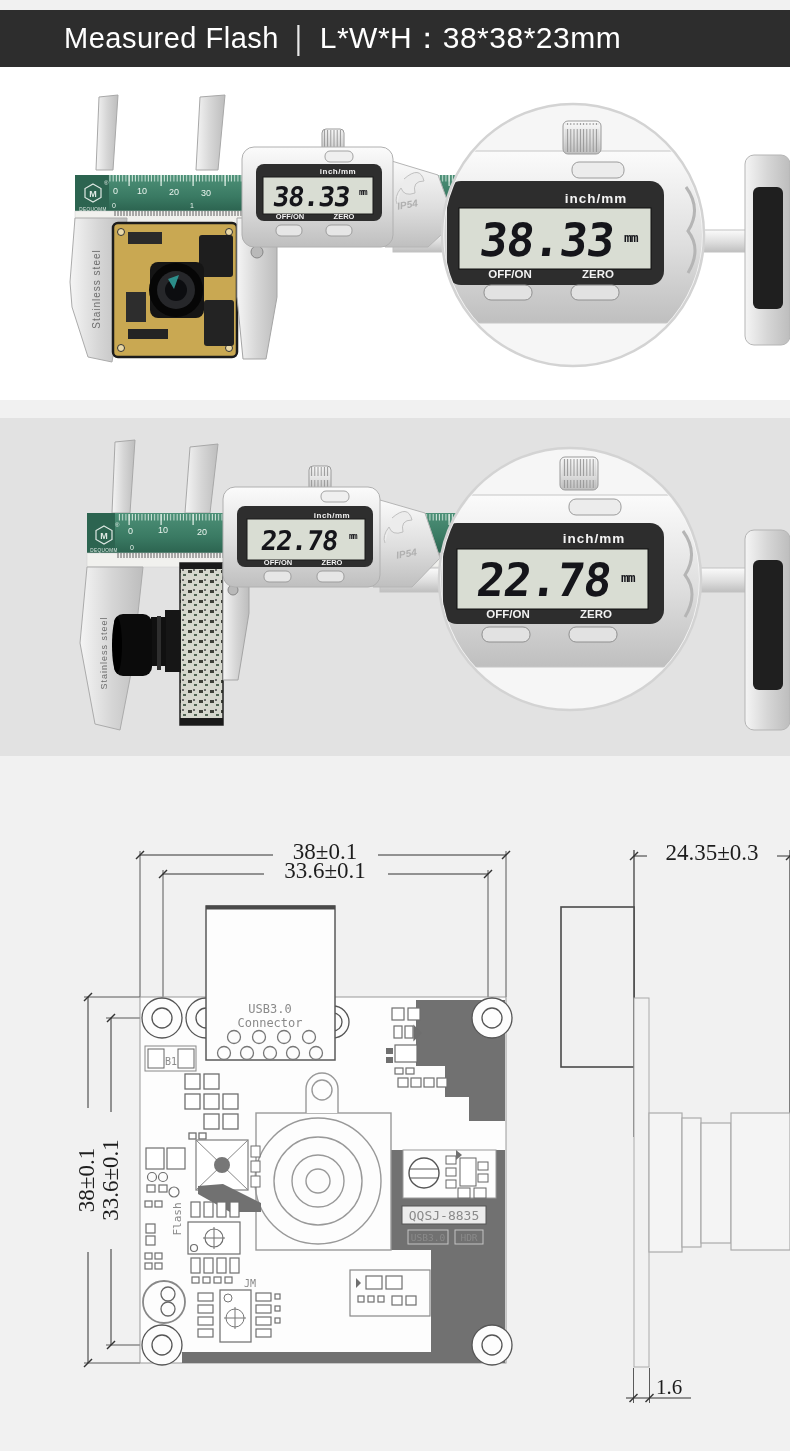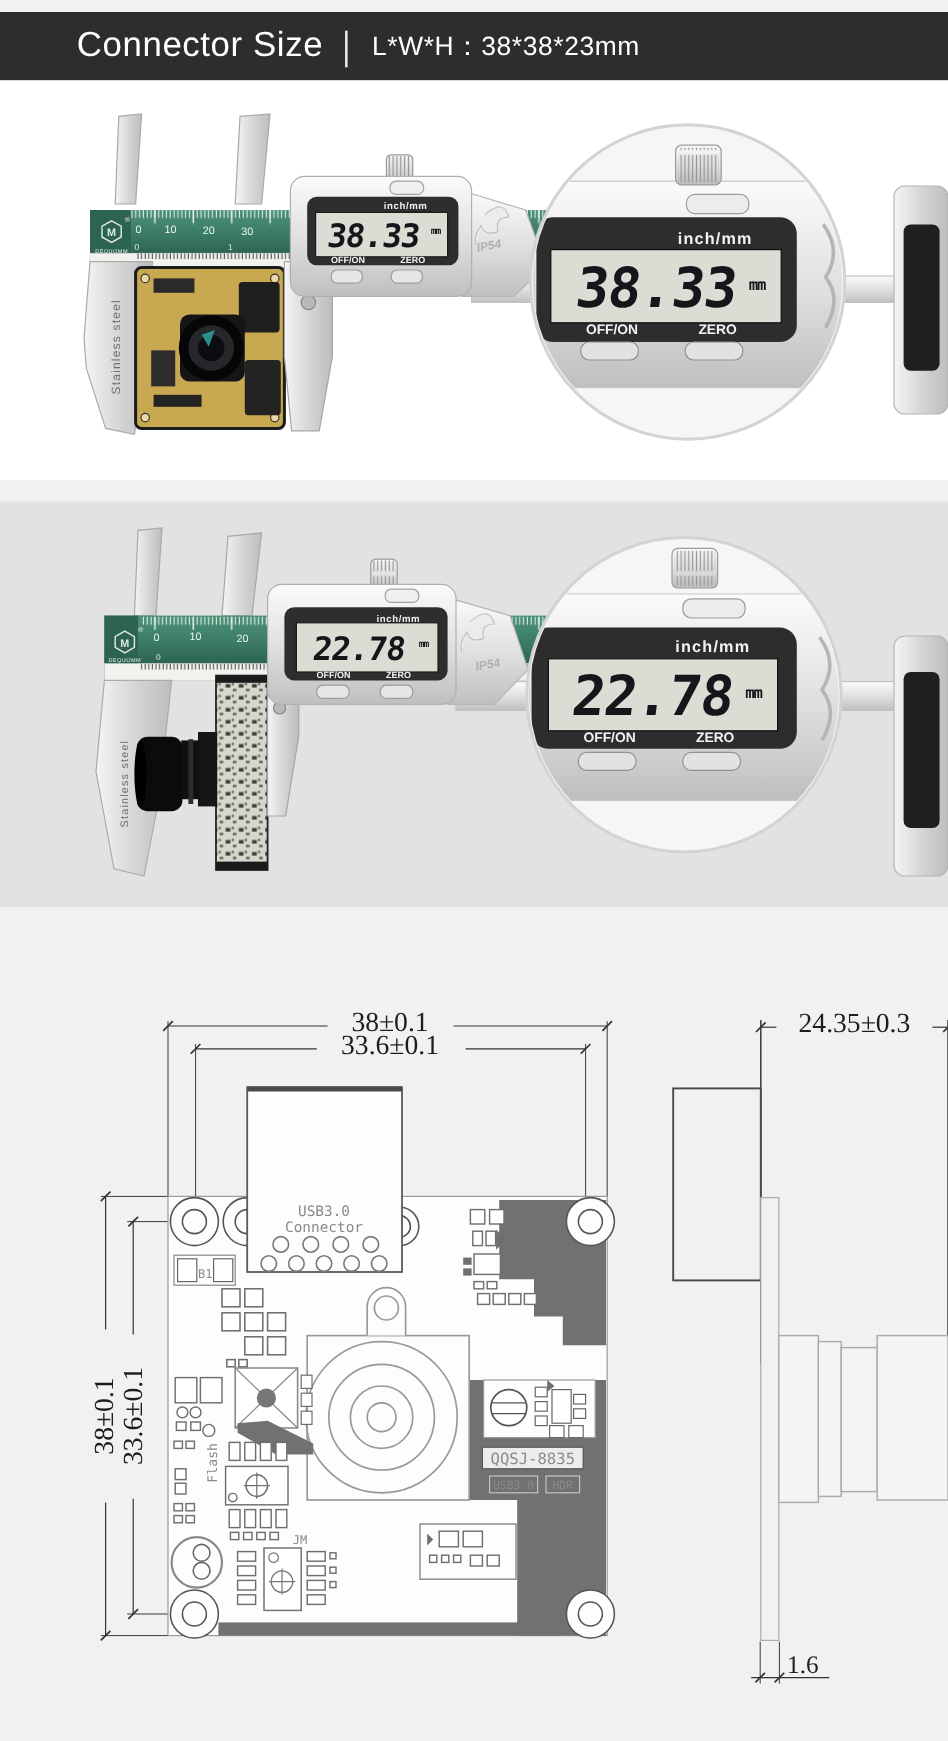--- a/index.html
+++ b/index.html
@@ -2,21 +2,21 @@
 <html><head>
 <meta charset="utf-8">
 <style>
   html,body{margin:0;padding:0;background:#f1f1f1;}
   .page{position:relative;width:790px;height:1451px;background:#f1f1f1;overflow:hidden;
         font-family:"Liberation Sans",sans-serif;}
   .banner{position:absolute;left:0;top:10px;width:790px;height:57px;background:#2d2d2d;
           display:flex;align-items:center;}
   .banner .title{color:#fff;font-size:29px;margin-left:64px;letter-spacing:.5px;}
   .banner .sep{color:#e8e8e8;font-size:26px;font-weight:200;margin:0 18px 0 16px;transform:scaleY(1.25);}
-  .banner .spec{color:#fff;font-size:22px;letter-spacing:.5px;}
+  .banner .spec{color:#fff;font-size:30px;letter-spacing:.5px;}
   .sec{position:absolute;left:0;width:790px;}
   .sec1{top:67px;height:333px;background:#ffffff;}
   .sec2{top:418px;height:338px;background:#e2e2e2;}
   .sec3{top:756px;height:695px;background:#f1f1f1;padding-left:48px;}
   svg{display:block;}
   .dim{font-family:"Liberation Serif",serif;font-size:23px;fill:#1d1d1d;}
   .dimS{font-family:"Liberation Serif",serif;font-size:21px;fill:#1d1d1d;}
   .silk{font-family:"DejaVu Sans Mono",monospace;fill:#8a8a8a;}
   .seg{font-family:"DejaVu Sans Mono",monospace;font-weight:bold;fill:#15151a;letter-spacing:-1px;}
   .lcdlab{font-family:"Liberation Sans",sans-serif;fill:#f3f3f3;font-weight:bold;}
@@ -65,21 +65,21 @@
       <clipPath id="mc1">
           <circle cx="573" cy="168" r="129"></circle>
         </clipPath>
       <clipPath id="mc2">
           <circle cx="570" cy="161" r="129"></circle>
         </clipPath>
     </defs>
   </svg>
 
   <div class="banner">
-    <span class="title">Connector Size</span>
+    <span class="title">Measured Flash</span>
     <span class="sep">|</span>
     <span class="spec">L*W*H：38*38*23mm</span>
   </div>
 
   <div class="sec sec1">
   <svg width="790" height="333" viewBox="0 0 790 333">
 
     <rect x="393" y="163" width="397" height="22" fill="url(#sil)" stroke="#c2c2c2"></rect>
 
     <g>

